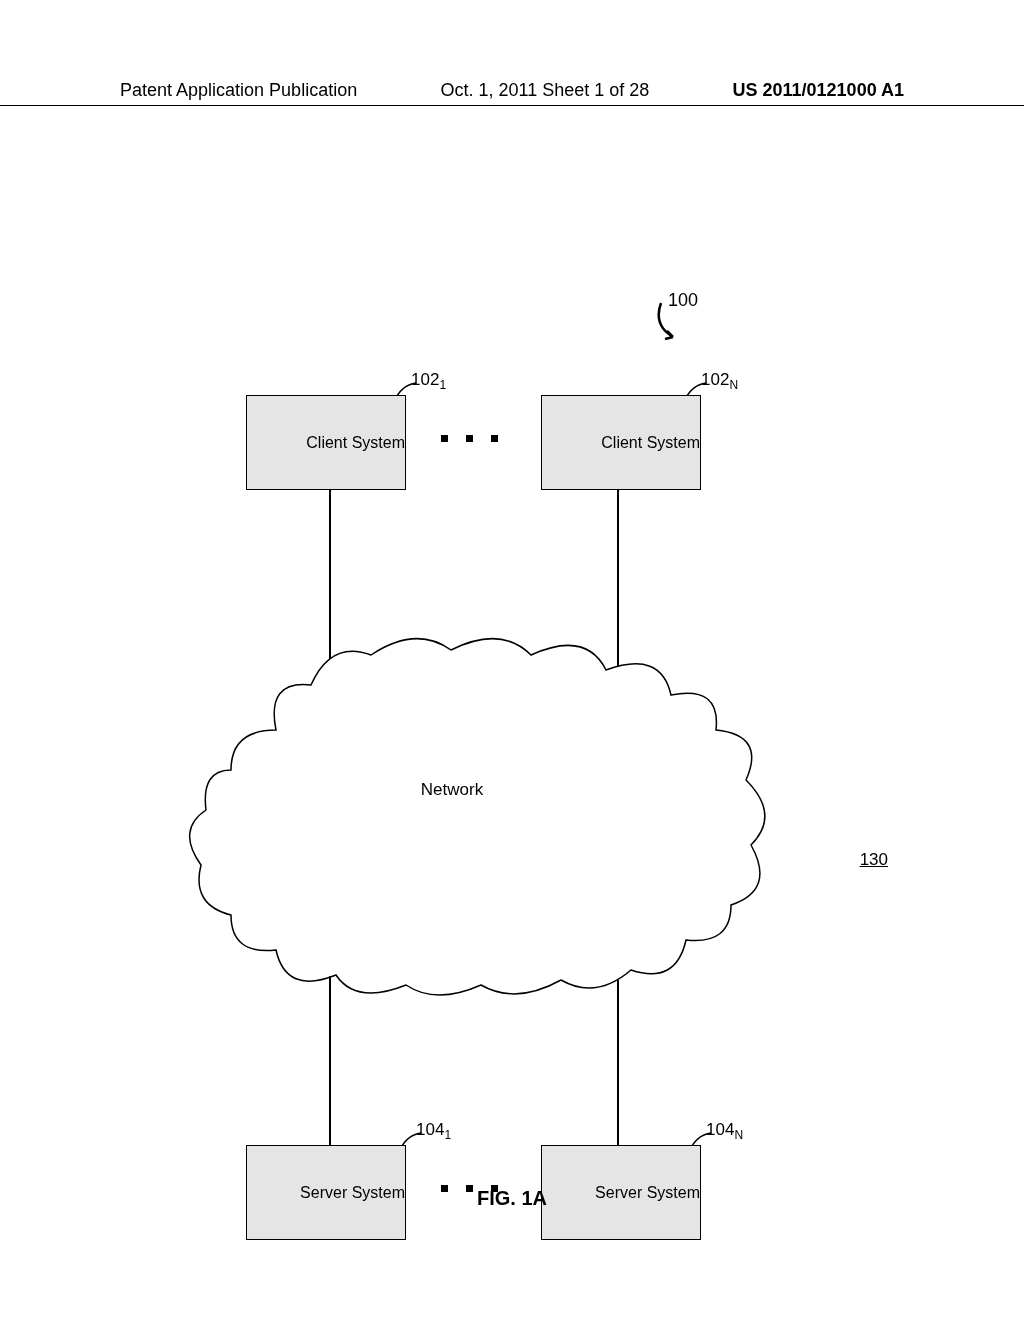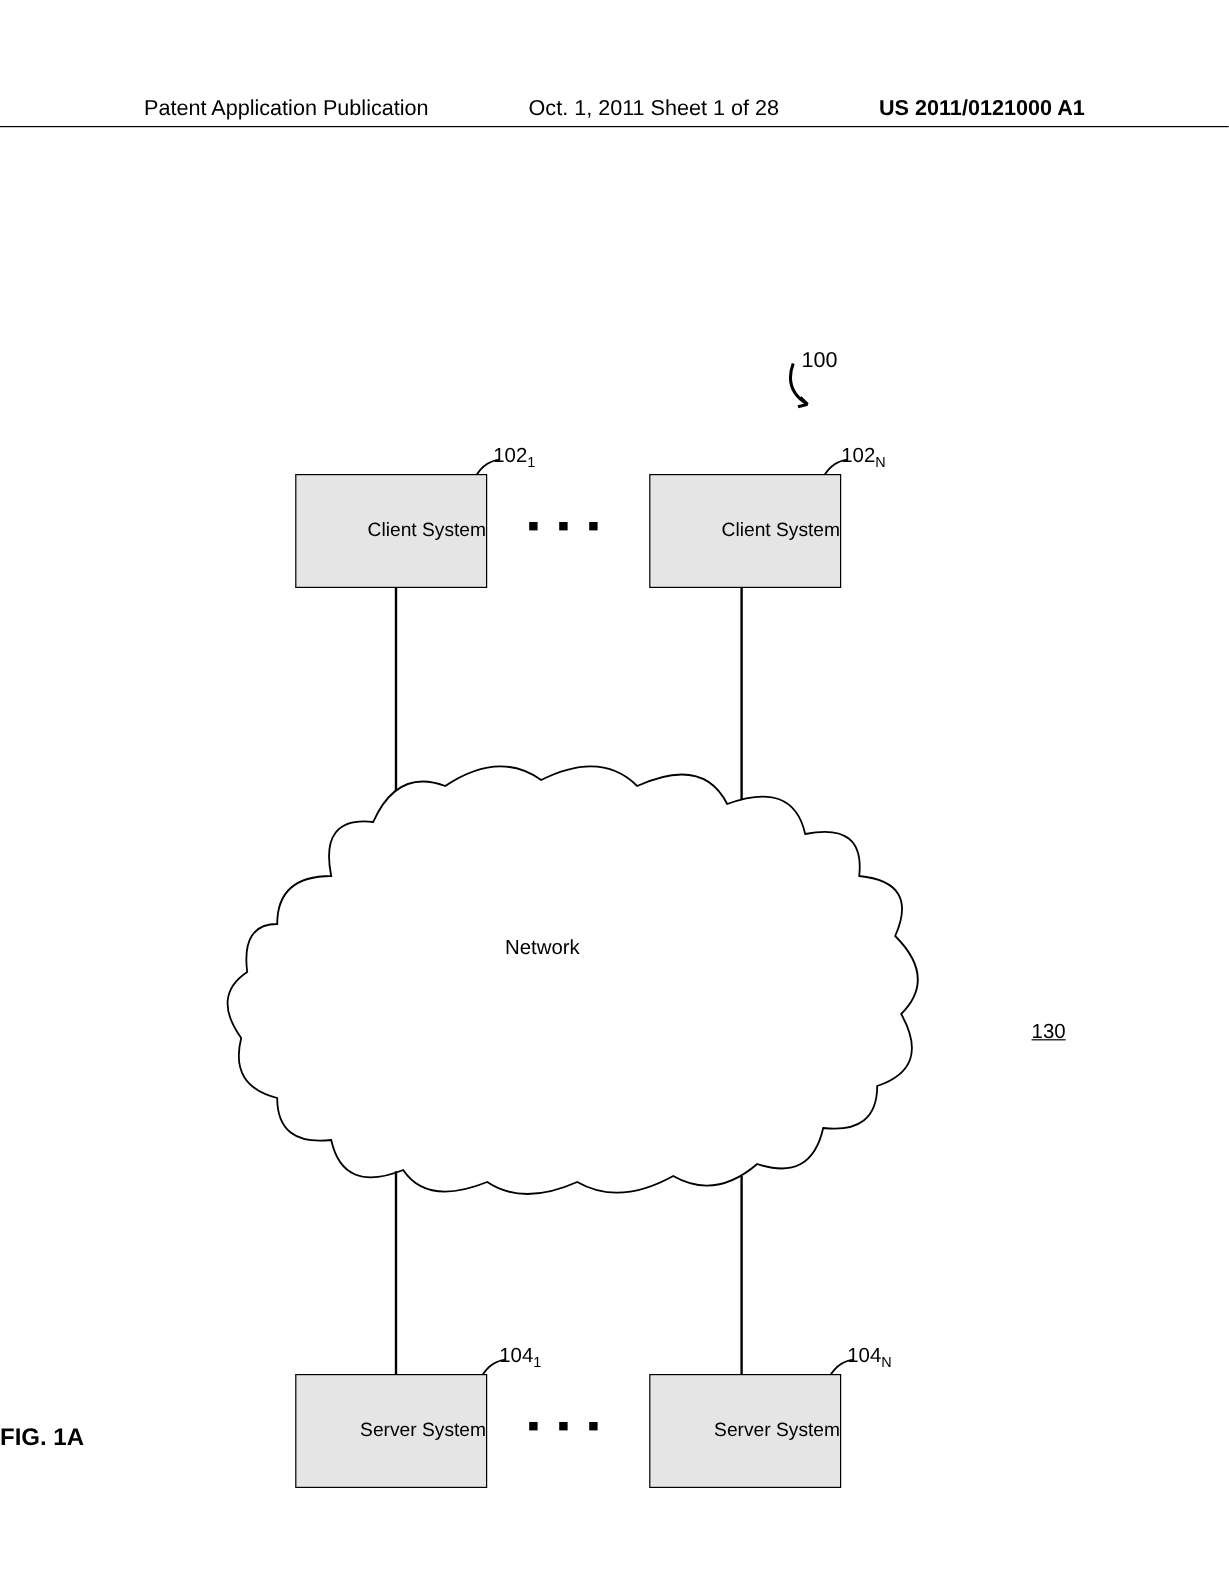--- a/index.html
+++ b/index.html
@@ -125,20 +125,21 @@
     }
     .conn-tl { top: 350px; left: 313px; height: 220px; }
     .conn-tr { top: 350px; left: 601px; height: 200px; }
     .conn-bl { top: 836px; left: 313px; height: 170px; }
     .conn-br { top: 840px; left: 601px; height: 166px; }
     .fig-caption {
       position: absolute;
       bottom: 110px;
       left: 0;
       right: 0;
+      text-align: center;
       font-weight: bold;
       font-size: 20px;
     }
   </style>
 </head>
 <body>
 
 <div class="header">
   <span class="header-left">Patent Application Publication</span>
   <span class="header-center">Oct. 1, 2011   Sheet 1 of 28</span>

